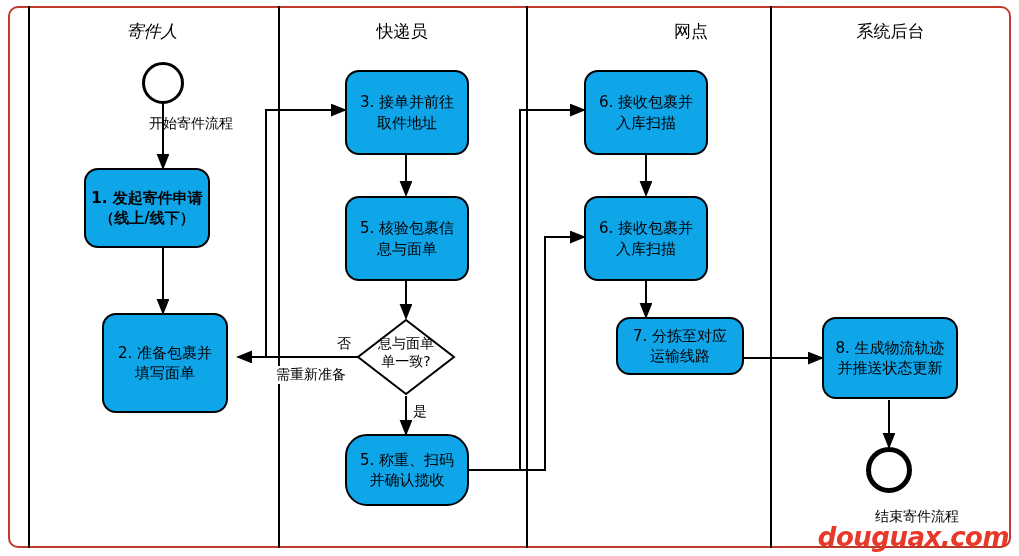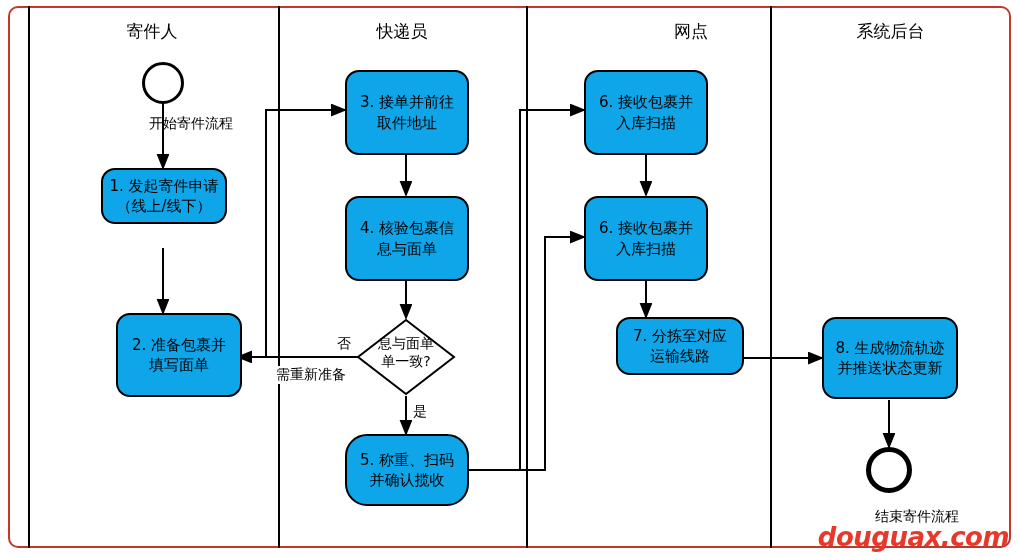--- a/index.html
+++ b/index.html
@@ -104,21 +104,21 @@
 
 <div id="canvas">
 
   <div id="frame"></div>
 
   <div class="lane-line" style="left:28px;"></div>
   <div class="lane-line" style="left:278px;"></div>
   <div class="lane-line" style="left:526px;"></div>
   <div class="lane-line" style="left:770px;"></div>
 
-  <div class="lane-title" style="left:28px; top:20px; width:248px;">寄件人</div>
+  <div class="lane-title" style="left:28px; top:20px; width:248px;font-style:italic;">寄件人</div>
   <div class="lane-title" style="left:280px; top:20px; width:244px;">快递员</div>
   <div class="lane-title" style="left:528px; top:20px; width:240px;padding-left:43px;">网点</div>
   <div class="lane-title" style="left:772px; top:20px; width:237px;">系统后台</div>
 
   <svg class="wires">
     <defs>
       <marker id="arrow" markerWidth="10" markerHeight="10" refX="7" refY="3.2" orient="auto" markerUnits="strokeWidth">
         <path d="M0,0 L8,3.2 L0,6.4 z" fill="#000000"></path>
       </marker>
     </defs>
@@ -148,28 +148,28 @@
 
       <path d="M469,470 L520,470 L520,110 L584,110"></path>
 
       <path d="M469,470 L545,470 L545,237 L584,237"></path>
     </g>
   </svg>
 
   <div class="circle" style="left:142px; top:62px; width:42px; height:42px;"></div>
   <div class="caption" style="left:93px; top:115px; width:140px;">开始寄件流程</div>
 
-  <div class="node" style="left:101px; top:168px; width:126px; height:56px;">1. 发起寄件申请
+  <div class="node" style="left:84px; top:168px; width:126px; height:80px;font-weight:bold;">1. 发起寄件申请
 （线上/线下）</div>
-  <div class="node" style="left:116px; top:313px; width:126px; height:84px;">2. 准备包裹并
+  <div class="node" style="left:102px; top:313px; width:126px; height:100px;">2. 准备包裹并
 填写面单</div>
 
   <div class="node" style="left:345px; top:70px; width:124px; height:85px;">3. 接单并前往
 取件地址</div>
-  <div class="node" style="left:345px; top:196px; width:124px; height:85px;">4. 核验包裹信
+  <div class="node" style="left:345px; top:196px; width:124px; height:85px;">5. 核验包裹信
 息与面单</div>
   <div class="node" style="left:345px; top:434px; width:124px; height:72px;border-radius:22px;">5. 称重、扫码
 并确认揽收</div>
 
   <div style="position:absolute; left:356px; top:318px; width:100px; height:78px;">
     <svg width="100" height="78" style="position:absolute; left:0; top:0;">
       <polygon points="50,2 98,39 50,76 2,39" fill="#ffffff" stroke="#000000" stroke-width="2"></polygon>
     </svg>
     <div style="position:absolute; left:0; top:16px; width:100px; text-align:center; font-size:14px; line-height:1.3; white-space:pre-line;">息与面单
 单一致?</div>

